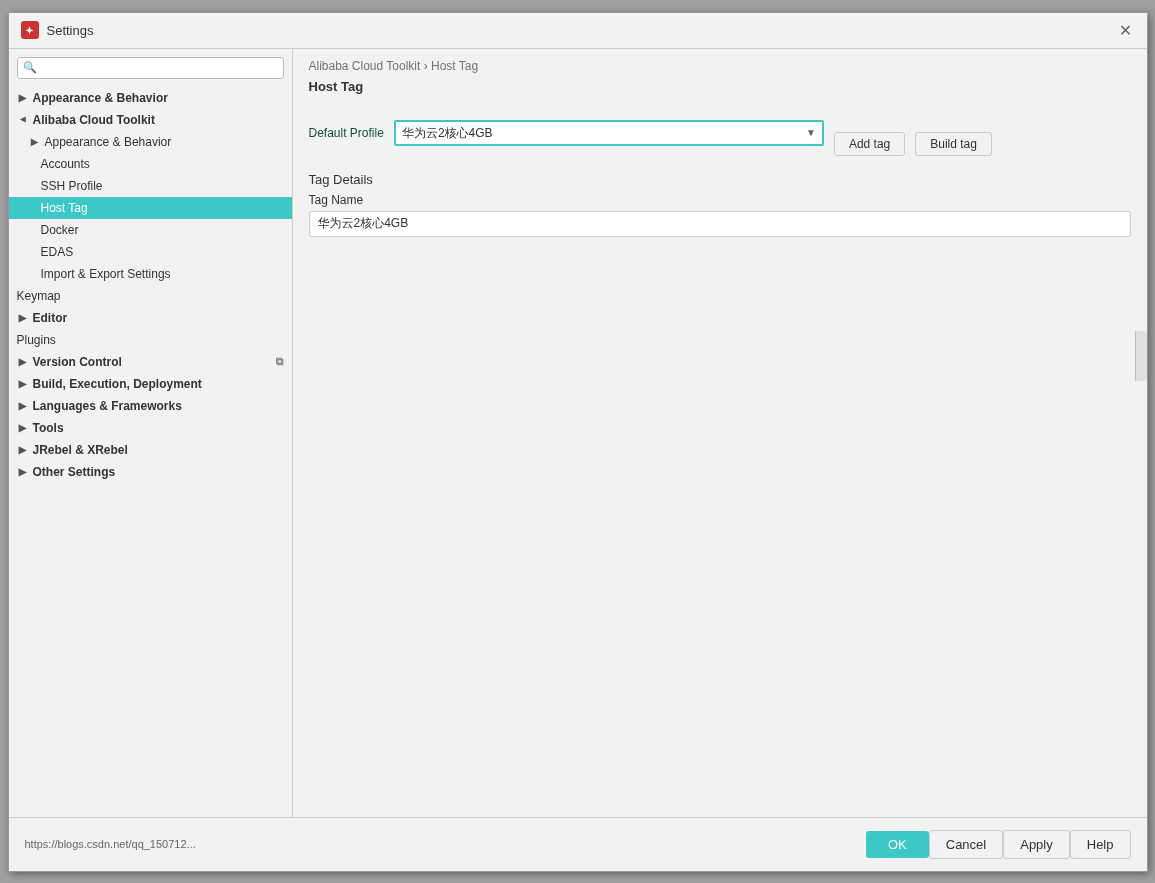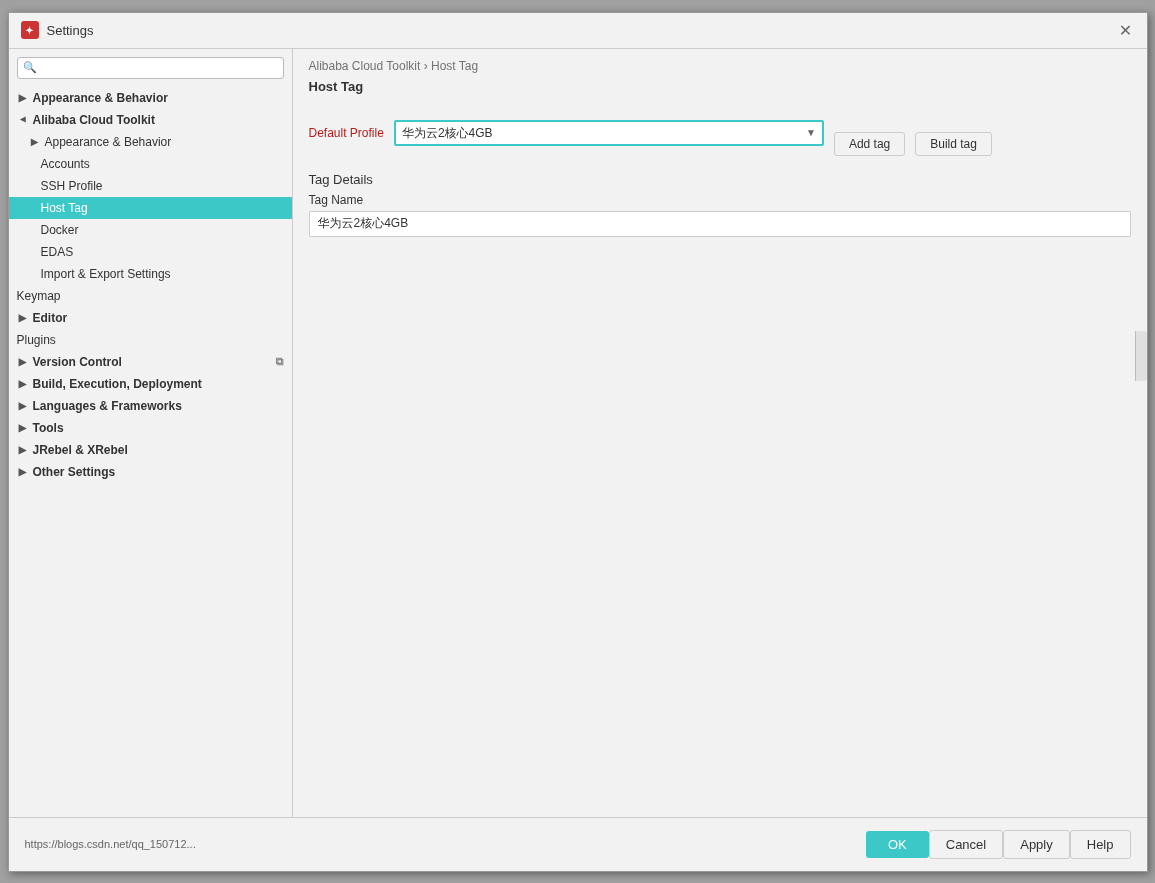--- a/index.html
+++ b/index.html
@@ -178,21 +178,21 @@
 
     .default-profile-row {
       display: flex;
       align-items: center;
       gap: 10px;
       margin-bottom: 16px;
     }
 
     .default-profile-label {
       font-size: 12px;
-      color: #b91c1c;
+      color: #14532d;
       white-space: nowrap;
     }
 
     .profile-select-wrapper {
       display: flex;
       align-items: center;
       border: 2px solid #3dc8c8;
       background: white;
       border-radius: 2px;
       flex: 1;

